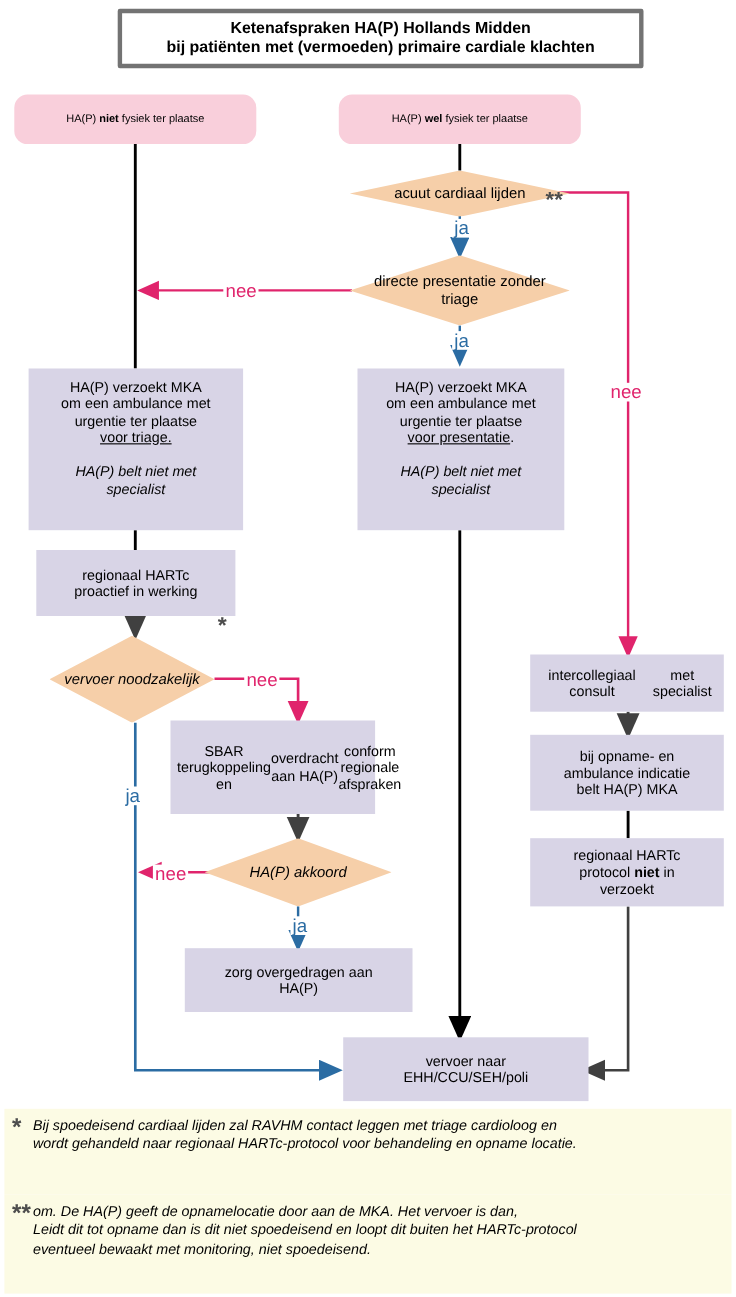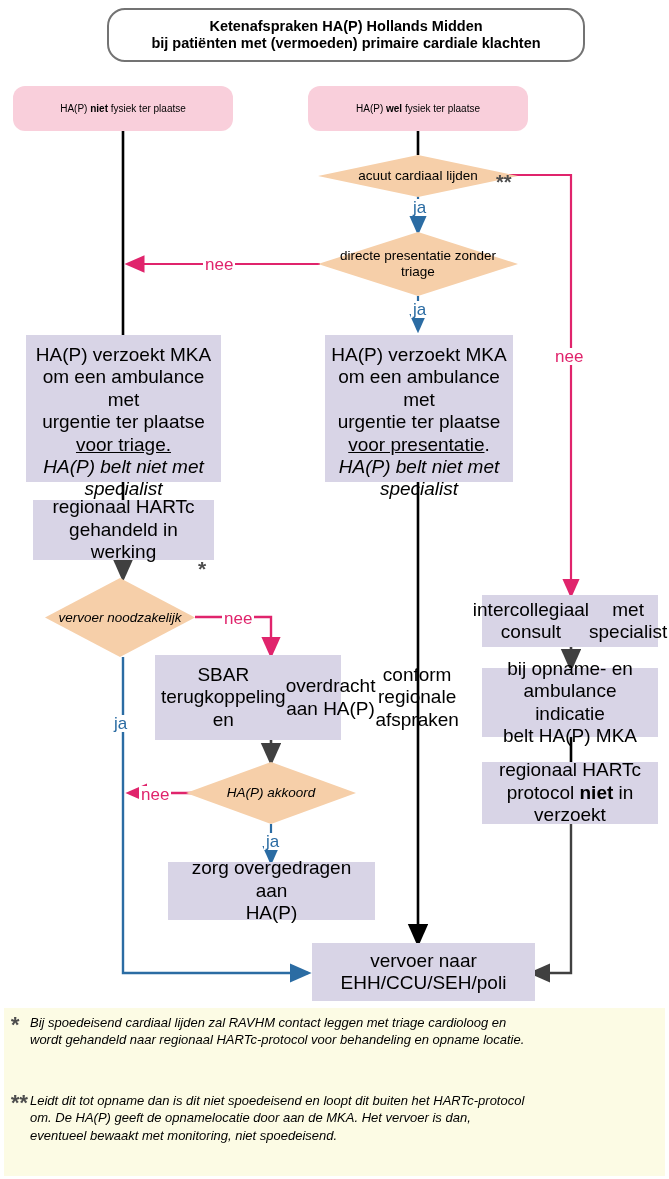--- a/index.html
+++ b/index.html
@@ -6,28 +6,28 @@
   body{width:669px;height:1179px;position:relative;overflow:hidden;
        font-family:"Liberation Sans", sans-serif;color:#000;}
 
   #canvas{position:absolute;left:0;top:0;width:669px;height:1179px;}
 
   .node{position:absolute;box-sizing:border-box;display:flex;
         align-items:center;justify-content:center;text-align:center;
         line-height:1.18;}
 
   
-  .title-box{border:2px solid #737373;border-radius:18px;background:#ffffff;
+  .title-box{border:4px solid #737373;border-radius:2px;background:#ffffff;
              font-weight:bold;font-size:14.5px;padding:4px 10px;}
 
   
   .pill{background:#f9cfdb;border-radius:12px;font-size:10px;padding:4px 8px;}
 
   
-  .proc{background:#d8d4e6;font-size:19px;padding:5px 6px;}
+  .proc{background:#d8d4e6;font-size:13px;padding:5px 6px;}
 
   
   .diamond{background:transparent;font-size:13.5px;}
   .diamond .dshape{position:absolute;left:0;top:0;width:100%;height:100%;
                    background:#f6cfa9;
                    clip-path:polygon(50% 0,100% 50%,50% 100%,0 50%);}
   .diamond .dtext{position:relative;z-index:2;width:100%;padding:0 8px;
                   box-sizing:border-box;}
 
   .ital{font-style:italic;}
@@ -142,21 +142,21 @@
   <div>om een ambulance met</div>
   <div>urgentie ter plaatse</div>
   <div><span class="uline">voor presentatie</span><span>.</span></div>
   <div style="height:16px;"></div>
   <div class="ital">HA(P) belt niet met</div>
   <div class="ital">specialist</div>
 </div>
 
 <div class="node proc" style="left:33px;top:500px;width:181px;height:60px;flex-direction:column;">
   <div>regionaal HARTc</div>
-  <div>gehandeld in werking</div>
+  <div>proactief in werking</div>
 </div>
 <div class="ast" style="left:198px;top:558px;font-size:21px;">*</div>
 
 <div class="node diamond" style="left:45px;top:578px;width:150px;height:79px;">
   <div class="dshape"></div>
   <div class="dtext ital">vervoer noodzakelijk</div>
 </div>
 
 <div class="node proc" style="left:155px;top:655px;width:186px;height:85px;flex-direction:row;justify-content:space-between;">
   <div>SBAR terugkoppeling en</div>
@@ -206,16 +206,16 @@
 <div class="elabel lab-ja" style="left:264px;top:833px;">ja</div>
 
 <div class="foot" style="left:4px;top:1008px;width:661px;height:78px;">
   <span class="fa" style="font-size:22px;">*</span>
   <p>Bij spoedeisend cardiaal lijden zal RAVHM contact leggen met triage cardioloog en</p>
   <p>wordt gehandeld naar regionaal HARTc-protocol voor behandeling en opname locatie.</p>
 </div>
 
 <div class="foot" style="left:4px;top:1086px;width:661px;height:90px;">
   <span class="fa" style="font-size:22px;">**</span>
+  <p>om. De HA(P) geeft de opnamelocatie door aan de MKA. Het vervoer is dan,</p>
   <p>Leidt dit tot opname dan is dit niet spoedeisend en loopt dit buiten het HARTc-protocol</p>
-  <p>om. De HA(P) geeft de opnamelocatie door aan de MKA. Het vervoer is dan,</p>
   <p>eventueel bewaakt met monitoring, niet spoedeisend.</p>
 </div>
 
 </body></html>

